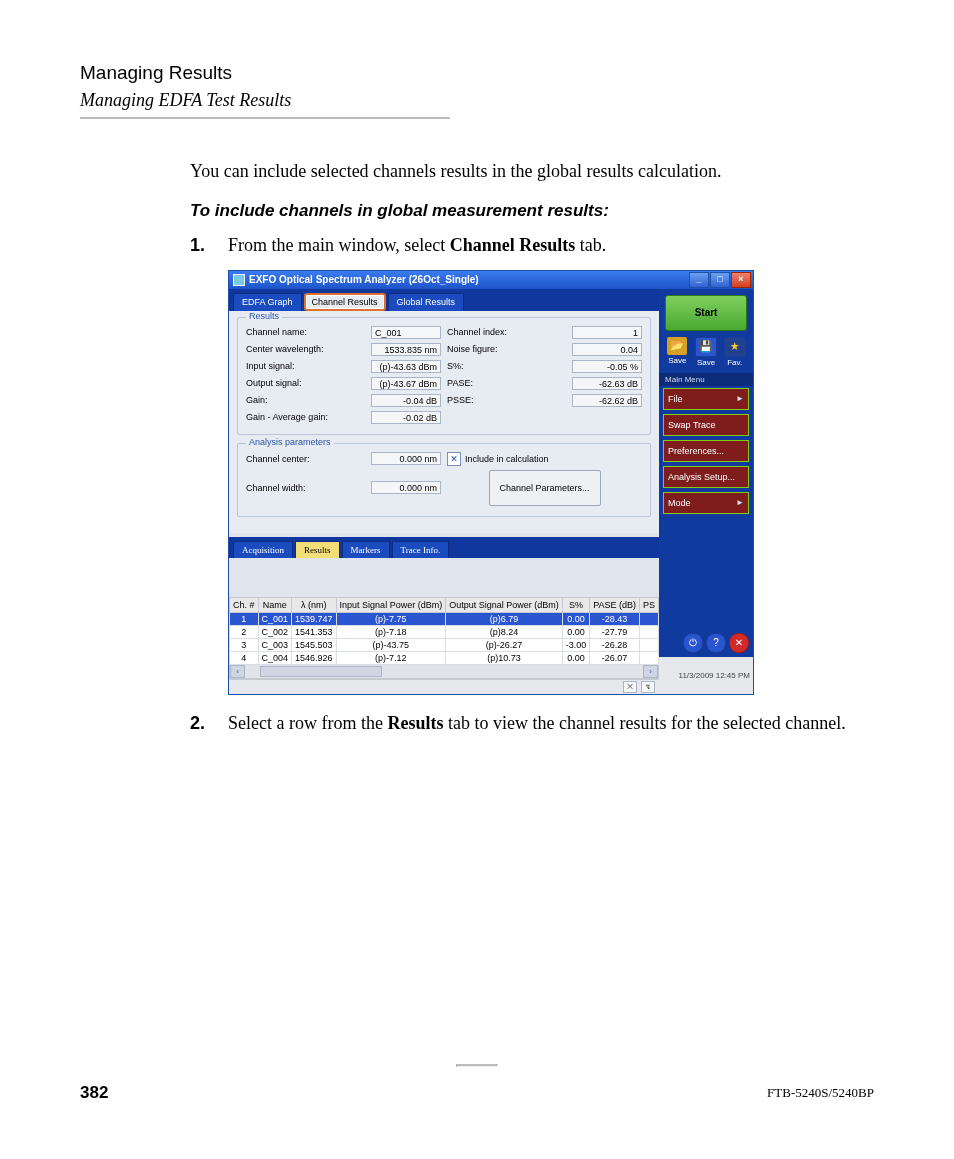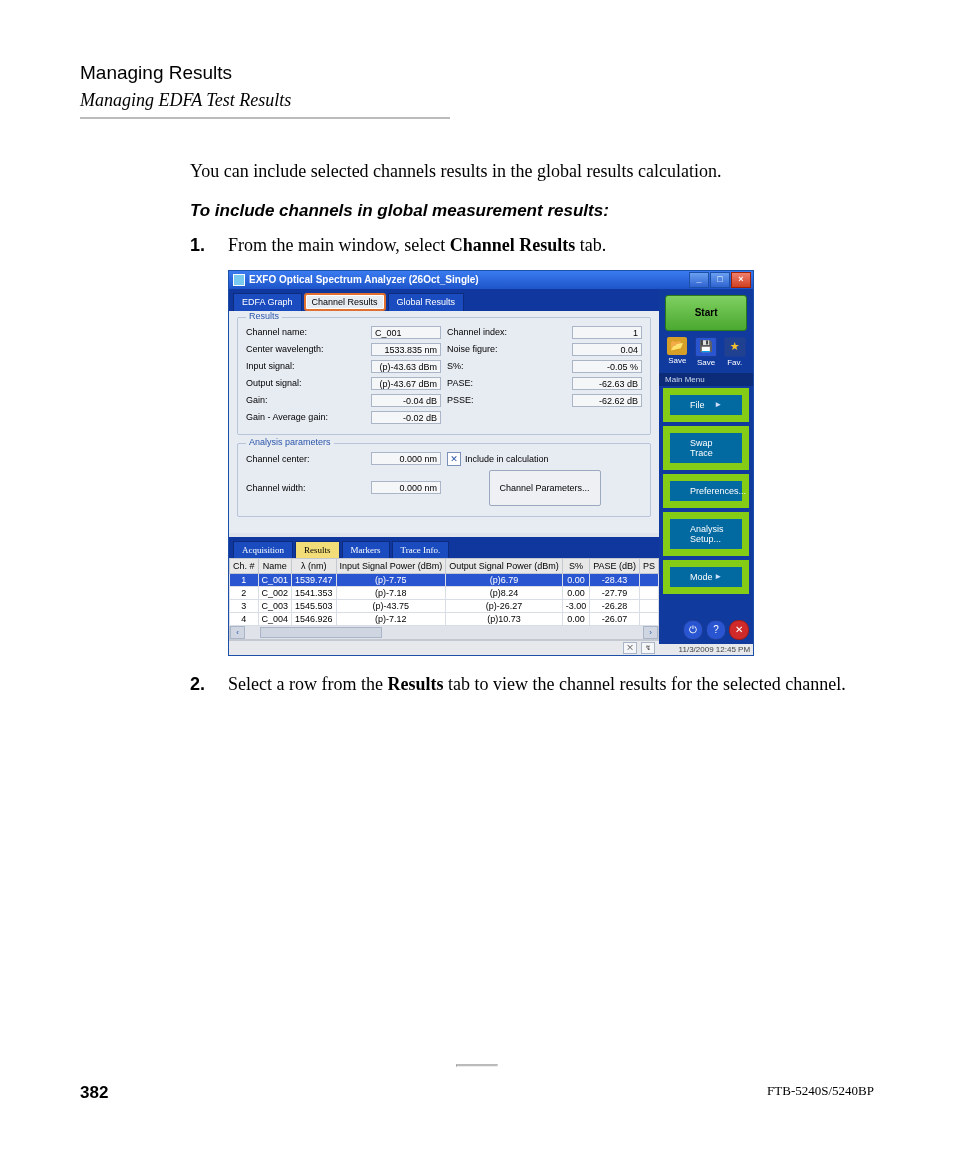--- a/index.html
+++ b/index.html
@@ -33,21 +33,21 @@
   .field-row { display:flex; align-items:center; gap:6px; margin-bottom:4px; font-size:9px; }
   .field-row.twocol .left { flex:1; display:flex; align-items:center; gap:6px; }
   .field-row.twocol .right { flex:1; display:flex; align-items:center; gap:6px; }
   .fld-label { flex:1; color:#000; }
   .fld-value { width:70px; height:13px; line-height:13px; background:#f5f6f8; border:1px solid #aab5c8; text-align:right; padding:0 3px; font-size:9px; box-sizing:border-box; }
   .chk { width:12px; height:12px; border:1px solid #7a90b8; background:#fff; display:inline-flex; align-items:center; justify-content:center; color:#2a55aa; font-size:9px; }
   .btn-inline { padding:12px 10px; background:#eef0f4; border:1px solid #9aa8c0; border-radius:2px; font-size:9px; }
   .lower-tabs-row { display:flex; gap:2px; padding:4px 4px 0 4px; background:#10379e; margin-top:4px; }
   .ltab { padding:3px 8px; background:#1a4cc0; color:#fff; border:1px solid #0d2c7e; border-bottom:none; font-size:9px; cursor:pointer;font-family:Liberation Serif, serif; }
   .ltab.active { background:#f3dd78; color:#000; }
-  .data-table { width:100%; border-collapse:collapse; background:#fff; font-size:9px; }
+  .data-table { width:100%; border-collapse:collapse; background:#fff; font-size:9px;margin-top:39px; }
   .data-table th { background:#e8e8e8; border:1px solid #c4c8d0; padding:2px 3px; font-weight:normal; text-align:center; white-space:nowrap; }
   .data-table td { border:1px solid #d8dde6; padding:1px 3px; text-align:center; white-space:nowrap; }
   .data-table tr.sel td { background:#2a55d0; color:#fff; }
   .hscroll { height:13px; background:#e0e3ea; border:1px solid #c4c8d0; border-top:none; position:relative; }
   .hscroll .thumb { position:absolute; left:30px; top:1px; height:9px; width:120px; background:#cfd6e2; border:1px solid #aab5c8; }
   .hscroll .arrow { position:absolute; top:0; width:13px; height:11px; background:#cfd6e2; border:1px solid #aab5c8; display:flex; align-items:center; justify-content:center; font-size:8px; color:#2a55aa; }
   .hscroll .arrow.l { left:0; }
   .hscroll .arrow.r { right:0; }
   .statusbar { height:14px; background:#e7e8ec; border-top:1px solid #c4c8d0; display:flex; align-items:center; justify-content:flex-end; padding:0 4px; font-size:8px; color:#444; gap:4px; }
   .statusbar .sicon { width:12px; height:10px; border:1px solid #aab5c8; background:#f5f6f8; font-size:7px; display:flex; align-items:center; justify-content:center; }
@@ -55,31 +55,31 @@
   .side-pane { width:94px; background:#113a9e; display:flex; flex-direction:column; }
   .start-btn { margin:6px; height:34px; background:linear-gradient(#7fd060,#4aa830); border:1px solid #2a7818; border-radius:3px; color:#000; display:flex; align-items:center; justify-content:center; font-size:10px; font-weight:bold; }
   .icon-row { display:flex; justify-content:space-around; padding:0 4px 4px 4px; }
   .icon-btn { width:24px; display:flex; flex-direction:column; align-items:center; gap:1px; }
   .icon-btn .ic { width:20px; height:18px; border-radius:2px; display:flex; align-items:center; justify-content:center; color:#fff; font-size:11px; }
   .icon-btn .lbl { font-size:8px; color:#fff; }
   .ic.open { background:#d6a028; }
   .ic.save { background:#2a55d0; border:1px solid #1c3c98; }
   .ic.fav  { background:#204090; border:1px solid #1c3c98; color:#f3c030; }
   .menu-header { background:#0c2c7a; color:#d0dbf0; font-size:8px; padding:2px 6px; margin-top:2px; }
-  .menu-item { background:#0369a1; color:#fff; font-size:9px; padding:5px 20px; margin:2px 4px; border:7px solid #84cc16; display:flex; align-items:center; justify-content:space-between; cursor:pointer; }
+  .menu-item { background:#7f1d1d; color:#fff; font-size:9px; padding:5px 4px; margin:2px 4px; border:1px solid #84cc16; display:flex; align-items:center; justify-content:space-between; cursor:pointer; }
   .menu-item .arr { font-size:8px; color:#cfe0ff; }
   .side-spacer { flex:1; }
   .bot-icons { display:flex; justify-content:flex-end; gap:3px; padding:4px; }
   .bot-icons .b { width:18px; height:18px; border-radius:9px; display:flex; align-items:center; justify-content:center; font-size:10px; color:#fff; }
   .bot-icons .b1 { background:#2a55d0; border:1px solid #1c3c98; }
   .bot-icons .b2 { background:#2a55d0; border:1px solid #1c3c98; }
   .bot-icons .b3 { background:#d02a2a; border:1px solid #981c1c; }
 
   
-  .footer { position:absolute; left:80px; right:80px; bottom:56px; display:flex; align-items:flex-start; justify-content:space-between;gap:28px; }
+  .footer { position:absolute; left:80px; right:80px; bottom:56px; display:flex; align-items:center; justify-content:space-between;gap:28px; }
   .footer .pg { font-family:Arial,Helvetica,sans-serif; font-weight:bold; font-size:17px; }
   .footer .model { font-size:13px; }
   .footer-rule { position:absolute; left:80px; right:80px; bottom:84px; border-top:2px solid #bbb; width:40px; }
 </style>
 </head>
 <body>
 <div class="page">
   <div class="heading">Managing Results</div>
   <div class="subheading">Managing EDFA Test Results</div>
   <hr class="hr">
@@ -308,21 +308,21 @@
           <div class="menu-item">
               <span>Mode</span>
               <span class="arr">►</span>
             </div>
           <div class="side-spacer"></div>
           <div class="bot-icons">
             <div class="b b1">⏻</div>
             <div class="b b2">?</div>
             <div class="b b3">✕</div>
           </div>
-          <div style="background:#e7e8ec;color:#444;font-size:8px;text-align:right;padding:1px 3px;">11/3/2009 12:45 PM</div>
+          <div style="background:#e7e8ec;color:#444;font-size:8px;text-align:right;padding:14px 3px;">11/3/2009 12:45 PM</div>
         </div>
       </div>
     </div>
   </div>
 
   <div class="step">
     <div class="num">2.</div>
     <div class="body">
       <span>Select a row from the </span>
       <b class="sans">Results</b>

